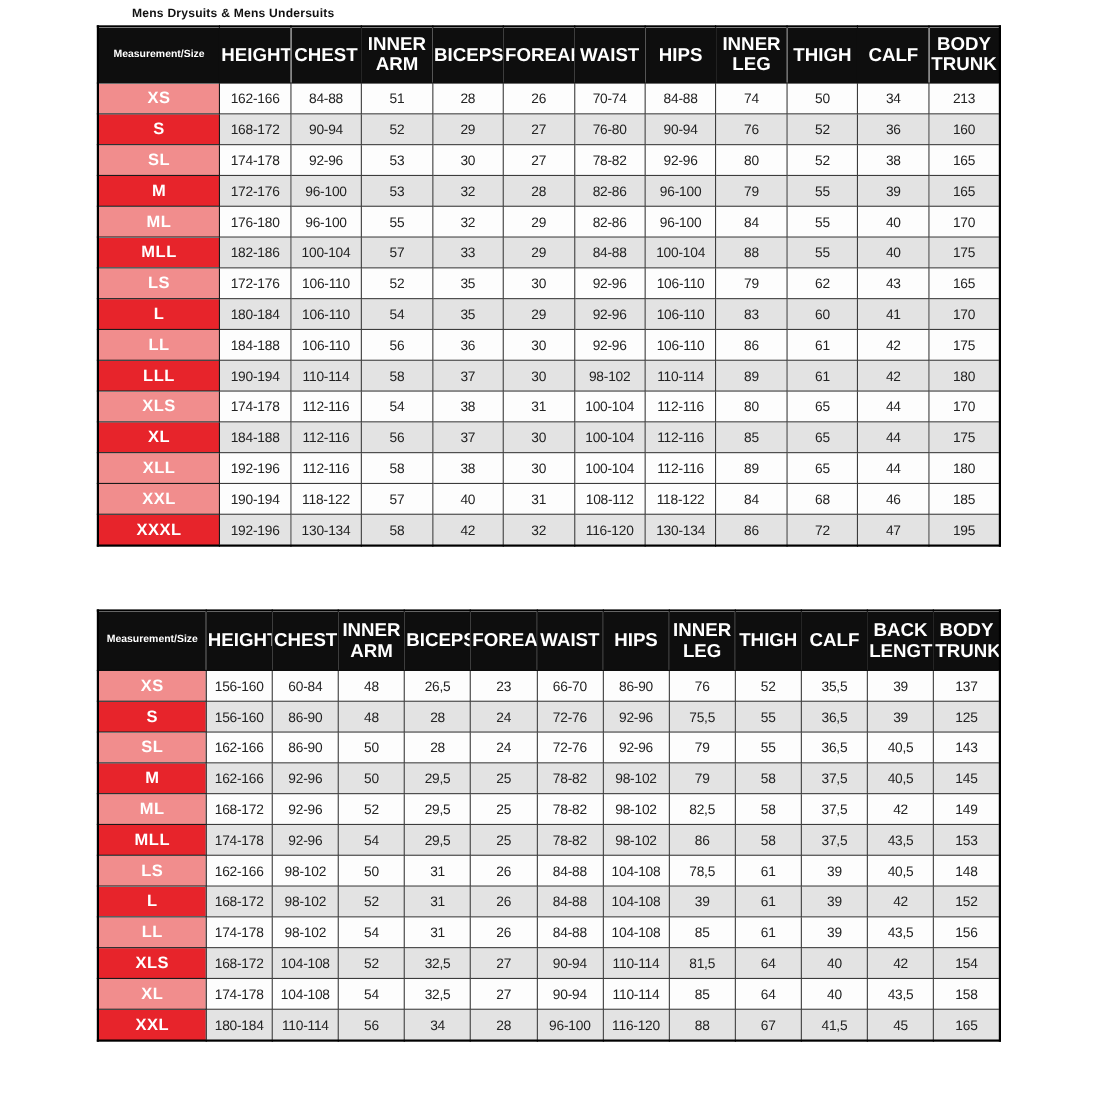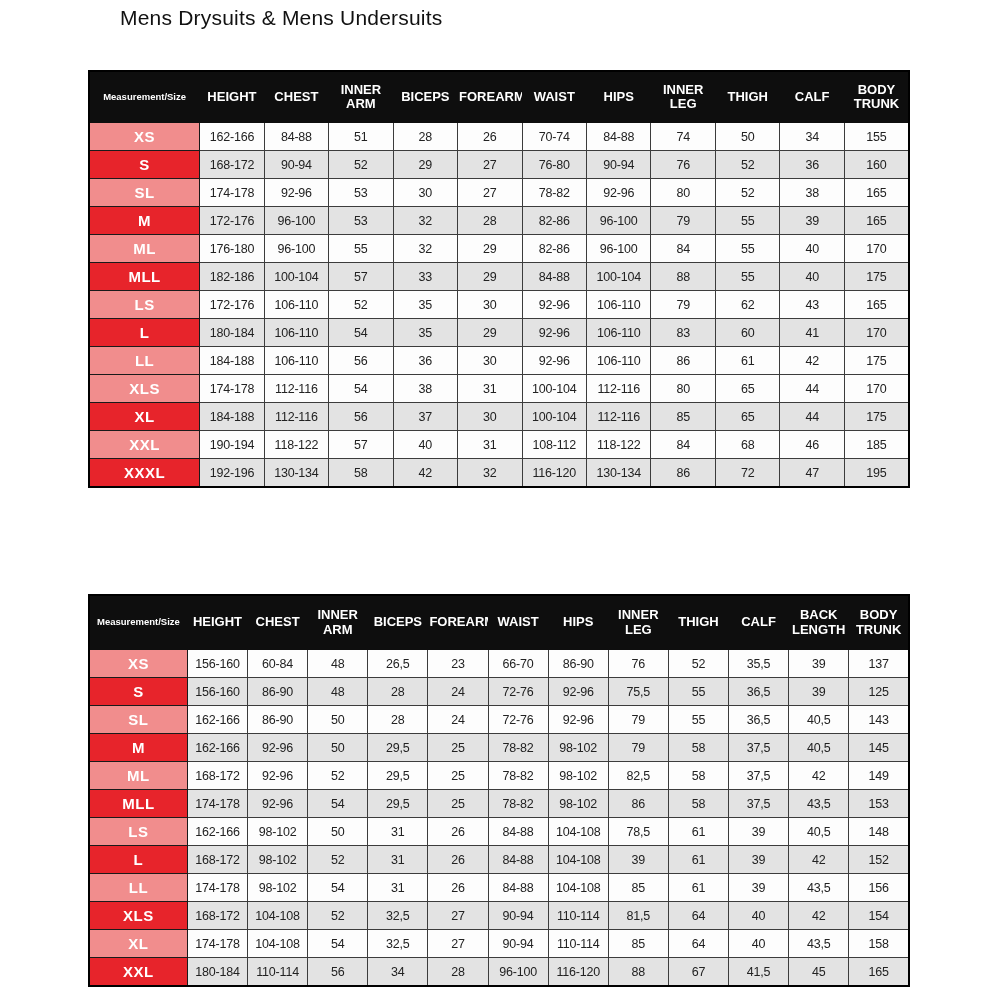--- a/index.html
+++ b/index.html
@@ -9,44 +9,43 @@
     background:#ffffff;
     font-family:"Liberation Sans", sans-serif;
     overflow:hidden;
   }
   .chart-section { position:absolute; left:88px; width:822px; }
   #mens-section   { top:6px; }
   #ladies-section { top:554px; }
 
   .section-title {
     margin:0 0 5px 32px;
-    font-size:21px;
-    font-weight:normal;
+    font-size:11px;
+    font-weight:bold;
     color:#111;
     letter-spacing:0.2px;
   }
 
   table.size-table {
     width:100%;
     border-collapse:collapse;
     table-layout:fixed;
     border:2px solid #000;
-    margin-top:40px;
   }
   .size-table th, .size-table td {
     border:1px solid #3c3c3c;
     text-align:center;
     vertical-align:middle;
     padding:0 1px;
     overflow:hidden;
   }
   .size-table thead th {
     background:var(--header-bg,#0e0e0e);
     color:var(--header-text,#fff);
-    font-size:13px;
+    font-size:17px;
     font-weight:bold;
     line-height:1.1;
     border-color:#0e0e0e;
   }
   #mens-section thead th   { height:50px; }
   #ladies-section thead th { height:53px; }
   .size-table thead th.corner { font-size:9.5px; }
 
   #mens-section tbody td   { height:27px; }
   #ladies-section tbody td { height:27px; }
@@ -113,21 +112,21 @@
             <td class="data-cell">162-166</td>
             <td class="data-cell">84-88</td>
             <td class="data-cell">51</td>
             <td class="data-cell">28</td>
             <td class="data-cell">26</td>
             <td class="data-cell">70-74</td>
             <td class="data-cell">84-88</td>
             <td class="data-cell">74</td>
             <td class="data-cell">50</td>
             <td class="data-cell">34</td>
-            <td class="data-cell">155</td>
+            <td class="data-cell">213</td>
           </tr>
           <tr class="stripe-dark">
             <td class="size-label">S</td>
             <td class="data-cell">168-172</td>
             <td class="data-cell">90-94</td>
             <td class="data-cell">52</td>
             <td class="data-cell">29</td>
             <td class="data-cell">27</td>
             <td class="data-cell">76-80</td>
             <td class="data-cell">90-94</td>
@@ -227,20 +226,34 @@
             <td class="data-cell">56</td>
             <td class="data-cell">36</td>
             <td class="data-cell">30</td>
             <td class="data-cell">92-96</td>
             <td class="data-cell">106-110</td>
             <td class="data-cell">86</td>
             <td class="data-cell">61</td>
             <td class="data-cell">42</td>
             <td class="data-cell">175</td>
           </tr>
+          <tr class="stripe-dark">
+            <td class="size-label">LLL</td>
+            <td class="data-cell">190-194</td>
+            <td class="data-cell">110-114</td>
+            <td class="data-cell">58</td>
+            <td class="data-cell">37</td>
+            <td class="data-cell">30</td>
+            <td class="data-cell">98-102</td>
+            <td class="data-cell">110-114</td>
+            <td class="data-cell">89</td>
+            <td class="data-cell">61</td>
+            <td class="data-cell">42</td>
+            <td class="data-cell">180</td>
+          </tr>
           <tr class="stripe-light">
             <td class="size-label">XLS</td>
             <td class="data-cell">174-178</td>
             <td class="data-cell">112-116</td>
             <td class="data-cell">54</td>
             <td class="data-cell">38</td>
             <td class="data-cell">31</td>
             <td class="data-cell">100-104</td>
             <td class="data-cell">112-116</td>
             <td class="data-cell">80</td>
@@ -254,20 +267,34 @@
             <td class="data-cell">112-116</td>
             <td class="data-cell">56</td>
             <td class="data-cell">37</td>
             <td class="data-cell">30</td>
             <td class="data-cell">100-104</td>
             <td class="data-cell">112-116</td>
             <td class="data-cell">85</td>
             <td class="data-cell">65</td>
             <td class="data-cell">44</td>
             <td class="data-cell">175</td>
+          </tr>
+          <tr class="stripe-light">
+            <td class="size-label">XLL</td>
+            <td class="data-cell">192-196</td>
+            <td class="data-cell">112-116</td>
+            <td class="data-cell">58</td>
+            <td class="data-cell">38</td>
+            <td class="data-cell">30</td>
+            <td class="data-cell">100-104</td>
+            <td class="data-cell">112-116</td>
+            <td class="data-cell">89</td>
+            <td class="data-cell">65</td>
+            <td class="data-cell">44</td>
+            <td class="data-cell">180</td>
           </tr>
           <tr class="stripe-light">
             <td class="size-label">XXL</td>
             <td class="data-cell">190-194</td>
             <td class="data-cell">118-122</td>
             <td class="data-cell">57</td>
             <td class="data-cell">40</td>
             <td class="data-cell">31</td>
             <td class="data-cell">108-112</td>
             <td class="data-cell">118-122</td>

